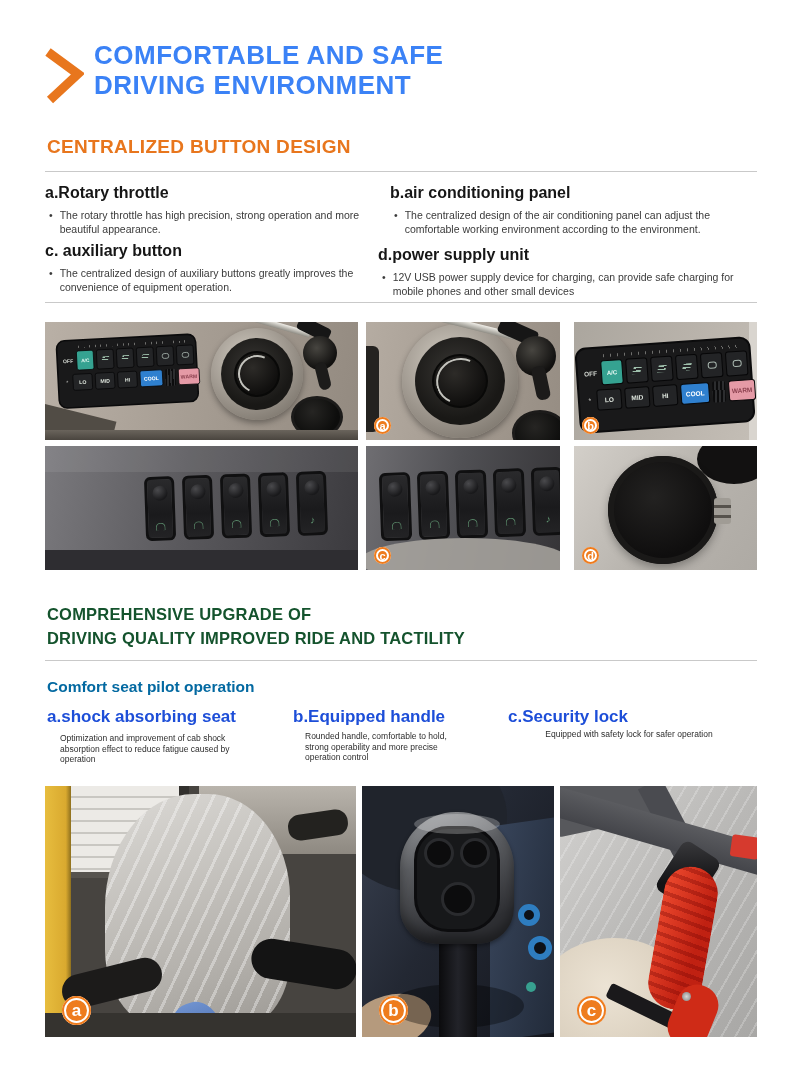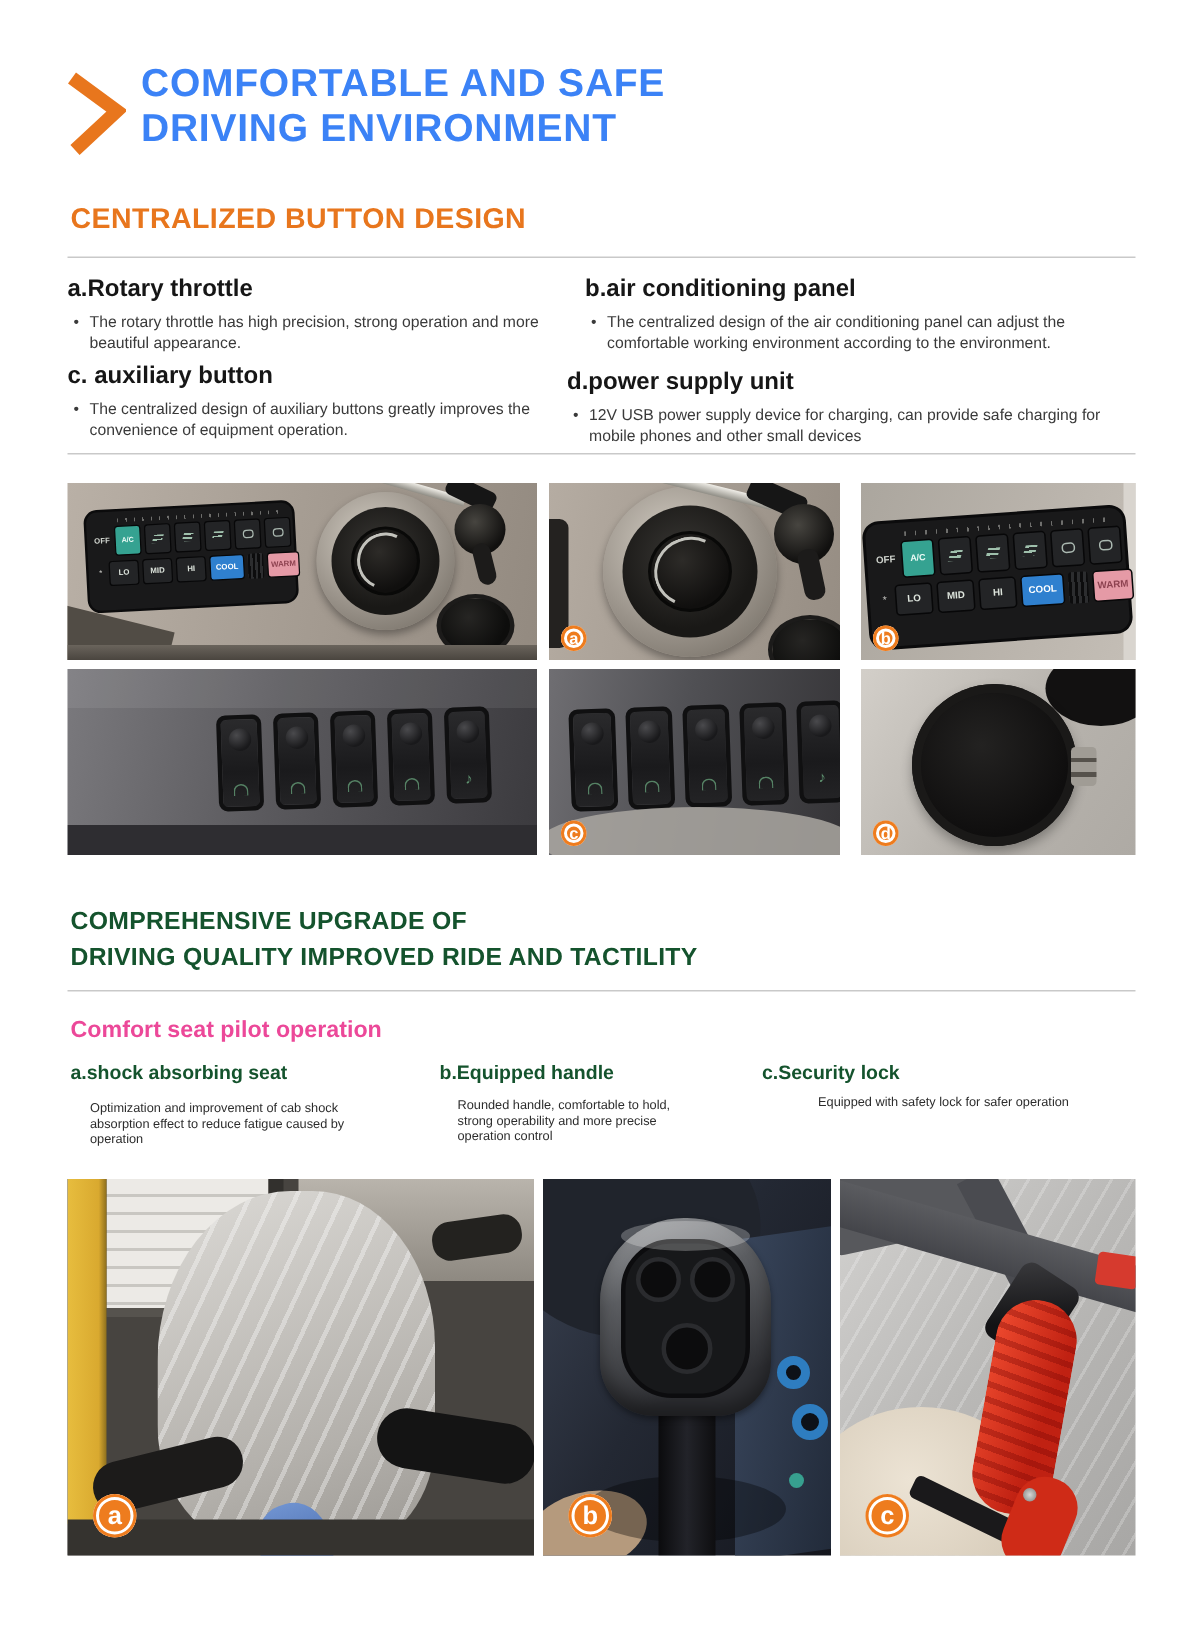--- a/index.html
+++ b/index.html
@@ -217,23 +217,23 @@
   .lk-handle2 { position:absolute; left:112px; top:198px; width:42px; height:64px;
     border-radius:20px; background:#cf2b17; transform:rotate(22deg); }
   .lk-screw { position:absolute; left:122px; top:206px; width:9px; height:9px; border-radius:50%;
     background:radial-gradient(#d8d8d6,#7c7c7a); }
   .lk-stem { position:absolute; left:44px; top:216px; width:92px; height:16px;
     background:#1a191b; border-radius:4px; transform:rotate(26deg); }
 
   
   .s2-title { position:absolute; left:47px; top:602px; color:#14532d;
     font-size:16.5px; font-weight:bold; line-height:24px; letter-spacing:.2px; }
-  .s2-sub { position:absolute; left:47px; top:678px; color:#ec4899;
+  .s2-sub { position:absolute; left:47px; top:678px; color:#0369a1;
     font-size:15.5px; font-weight:bold; }
-  .trio-h { position:absolute; font-size:13px; font-weight:bold; color:#14532d; top:707px; }
+  .trio-h { position:absolute; font-size:17px; font-weight:bold; color:#1d4ed8; top:707px; }
   .t1 { left:47px; } .t2 { left:293px; } .t3 { left:508px; }
   .trio-d { position:absolute; font-size:8.5px; color:#2c2c2c; line-height:10.5px; }
   .td1 { left:60px;  top:733px; width:185px; }
   .td2 { left:305px; top:731px; width:162px; }
   .td3 { left:520px; top:729px; width:218px;text-align:center; }
 </style>
 </head>
 <body>
 
 <div class="page">

